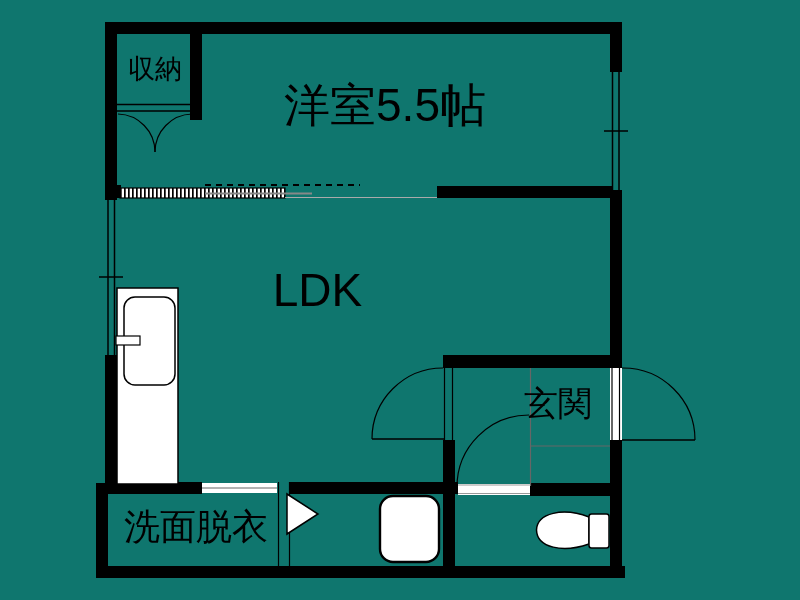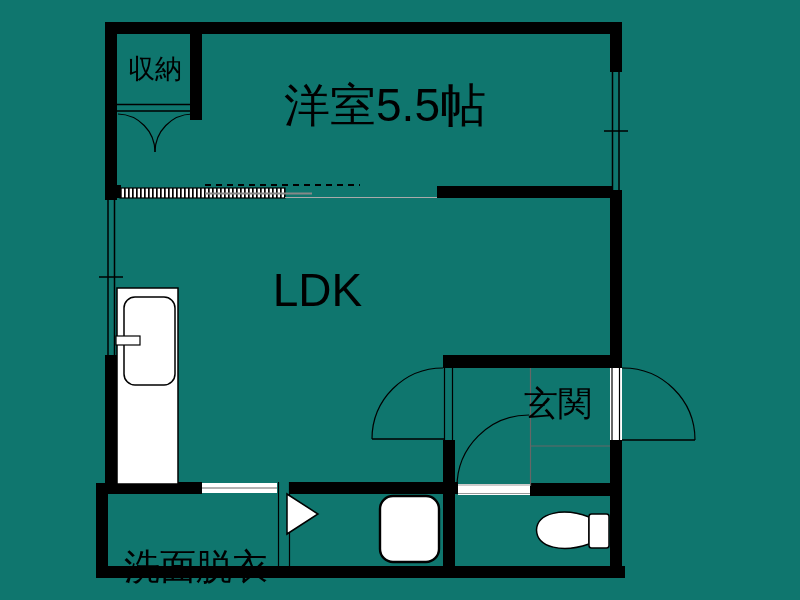--- a/index.html
+++ b/index.html
@@ -4,21 +4,21 @@
 <style>
   html,body{margin:0;padding:0;background:#fff;}
   #stage{position:relative;width:800px;height:600px;background:#0f766e;overflow:hidden;
          font-family:"Liberation Sans","DejaVu Sans",sans-serif;color:#000;}
   svg{position:absolute;left:0;top:0;}
   .lbl{position:absolute;text-align:center;white-space:nowrap;color:#000;}
   .lbl-closet{left:117px;top:52px;width:76px;font-size:27px;line-height:34px;}
   .lbl-western{left:200px;top:76px;width:370px;font-size:46px;line-height:58px;}
   .lbl-ldk{left:205px;top:260px;width:225px;font-size:46px;line-height:61px;}
   .lbl-genkan{left:455px;top:378px;width:150px;font-size:34px;line-height:50px;margin-left:28px;}
-  .lbl-wash{left:112px;top:505px;width:168px;font-size:36px;line-height:44px;margin-top:40px;}
+  .lbl-wash{left:112px;top:505px;width:168px;font-size:36px;line-height:44px;}
 </style>
 </head>
 <body>
 
 <div id="stage">
 
   <svg width="800" height="600" viewBox="0 0 800 600">
     <defs>
       <pattern id="hatch" width="4" height="10" patternUnits="userSpaceOnUse">
         <rect width="4" height="10" fill="#ffffff"></rect>

